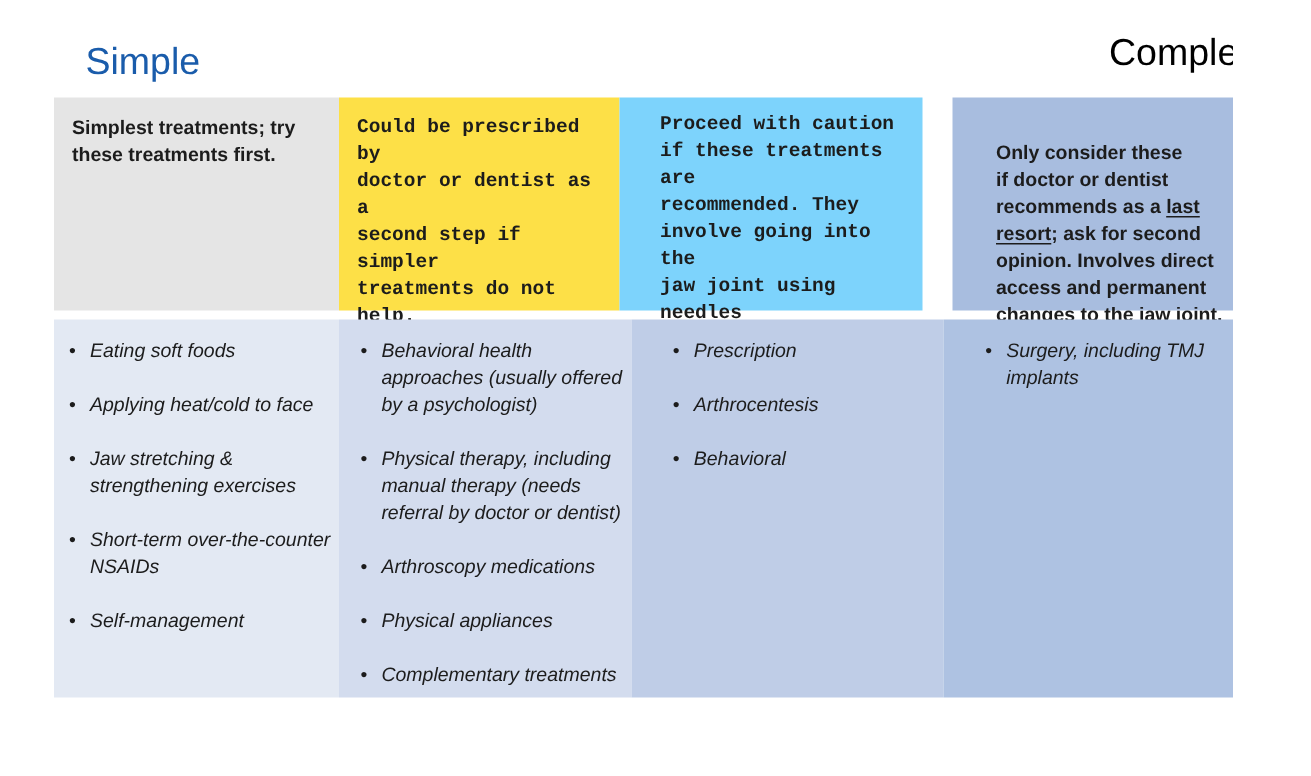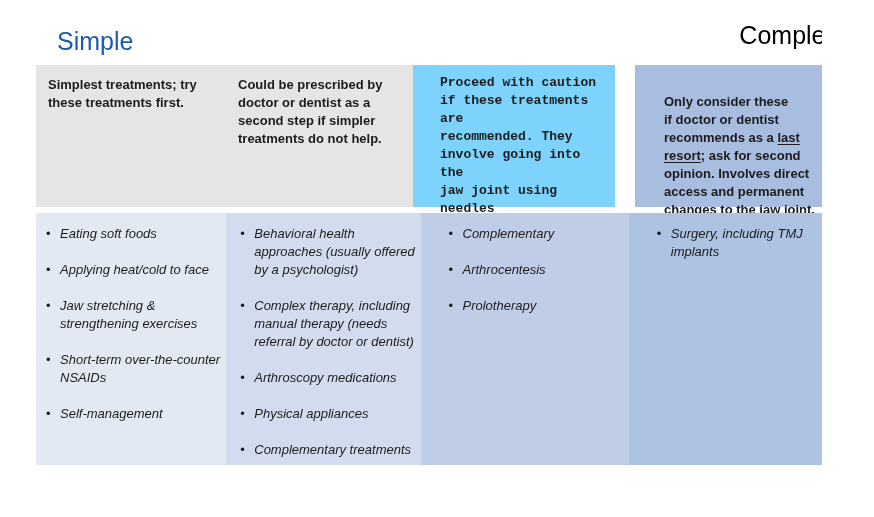--- a/index.html
+++ b/index.html
@@ -56,21 +56,21 @@
   <div class="titles">
     <div class="scale-title left" style="color: rgb(26, 92, 171);">Simple</div>
     <div class="scale-title right" style="color: #000000;">Complex</div>
   </div>
 
   <div class="table">
 
     <div class="row header">
       <div class="cell h p1" style="background-color: #e5e5e5;">Simplest treatments; try
 these treatments first.</div>
-      <div class="cell h p2" style="background-color: #e5e5e5;">Could be prescribed by
+      <div class="cell h p2" style="background-color: #fde047; font-family: Liberation Mono, monospace;">Could be prescribed by
 doctor or dentist as a
 second step if simpler
 treatments do not help.</div>
       <div class="cell h p3" style="background-color: #7dd3fc; font-family: Liberation Mono, monospace;">Proceed with caution
 if these treatments are
 recommended. They
 involve going into the
 jaw joint using needles
 or other instruments.</div>
       <div class="cell h p4" style="background-color: rgb(168, 189, 223); margin-left: 20px;">
@@ -116,21 +116,21 @@
       <div class="cell b p2" style="background-color: rgb(211, 220, 238);">
         <ul class="treatments">
           <li>
             <span class="bullet">•</span>
             <span class="itext">Behavioral health
 approaches (usually offered
 by a psychologist)</span>
           </li>
           <li>
             <span class="bullet">•</span>
-            <span class="itext">Complex therapy, including
+            <span class="itext">Physical therapy, including
 manual therapy (needs
 referral by doctor or dentist)</span>
           </li>
           <li>
             <span class="bullet">•</span>
             <span class="itext">Arthroscopy medications</span>
           </li>
           <li>
             <span class="bullet">•</span>
             <span class="itext">Physical appliances</span>
@@ -139,29 +139,29 @@
             <span class="bullet">•</span>
             <span class="itext">Complementary treatments</span>
           </li>
         </ul>
       </div>
 
       <div class="cell b p3" style="background-color: rgb(191, 205, 231);">
         <ul class="treatments">
           <li>
             <span class="bullet">•</span>
-            <span class="itext">Complementary</span>
+            <span class="itext">Prescription</span>
           </li>
           <li>
             <span class="bullet">•</span>
             <span class="itext">Arthrocentesis</span>
           </li>
           <li>
             <span class="bullet">•</span>
-            <span class="itext">Prolotherapy</span>
+            <span class="itext">Behavioral</span>
           </li>
         </ul>
       </div>
 
       <div class="cell b p4" style="background-color: rgb(174, 194, 226);">
         <ul class="treatments">
           <li>
             <span class="bullet">•</span>
             <span class="itext">Surgery, including TMJ
 implants</span>

